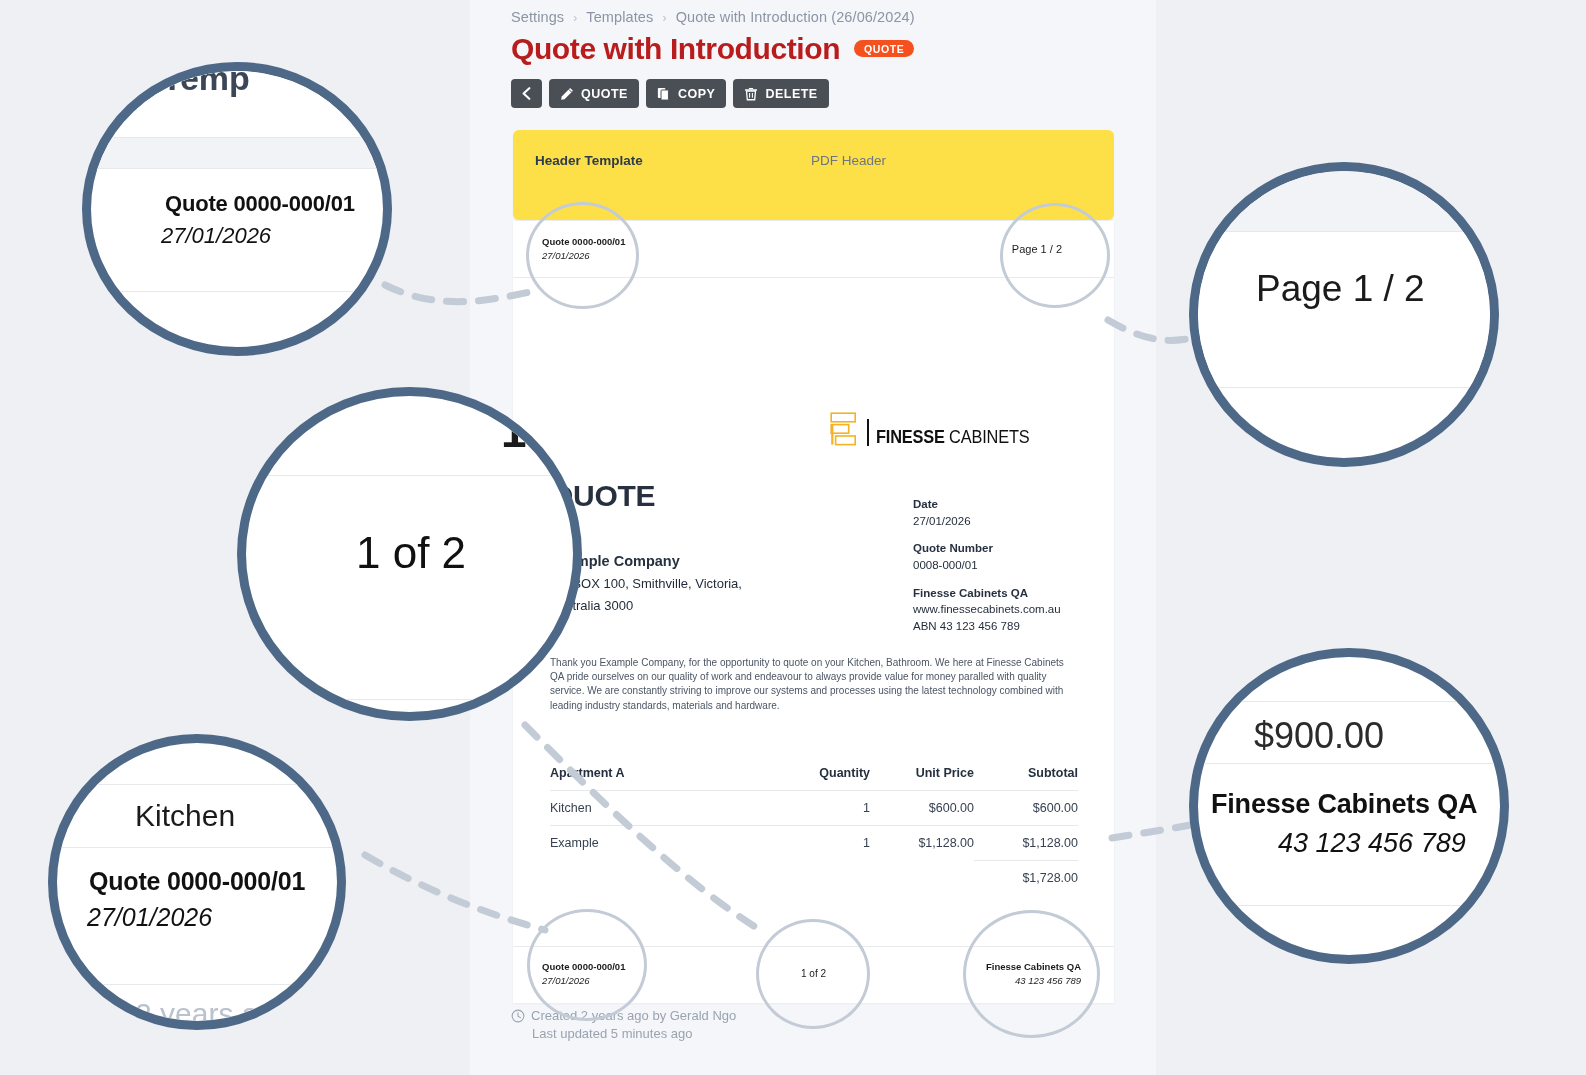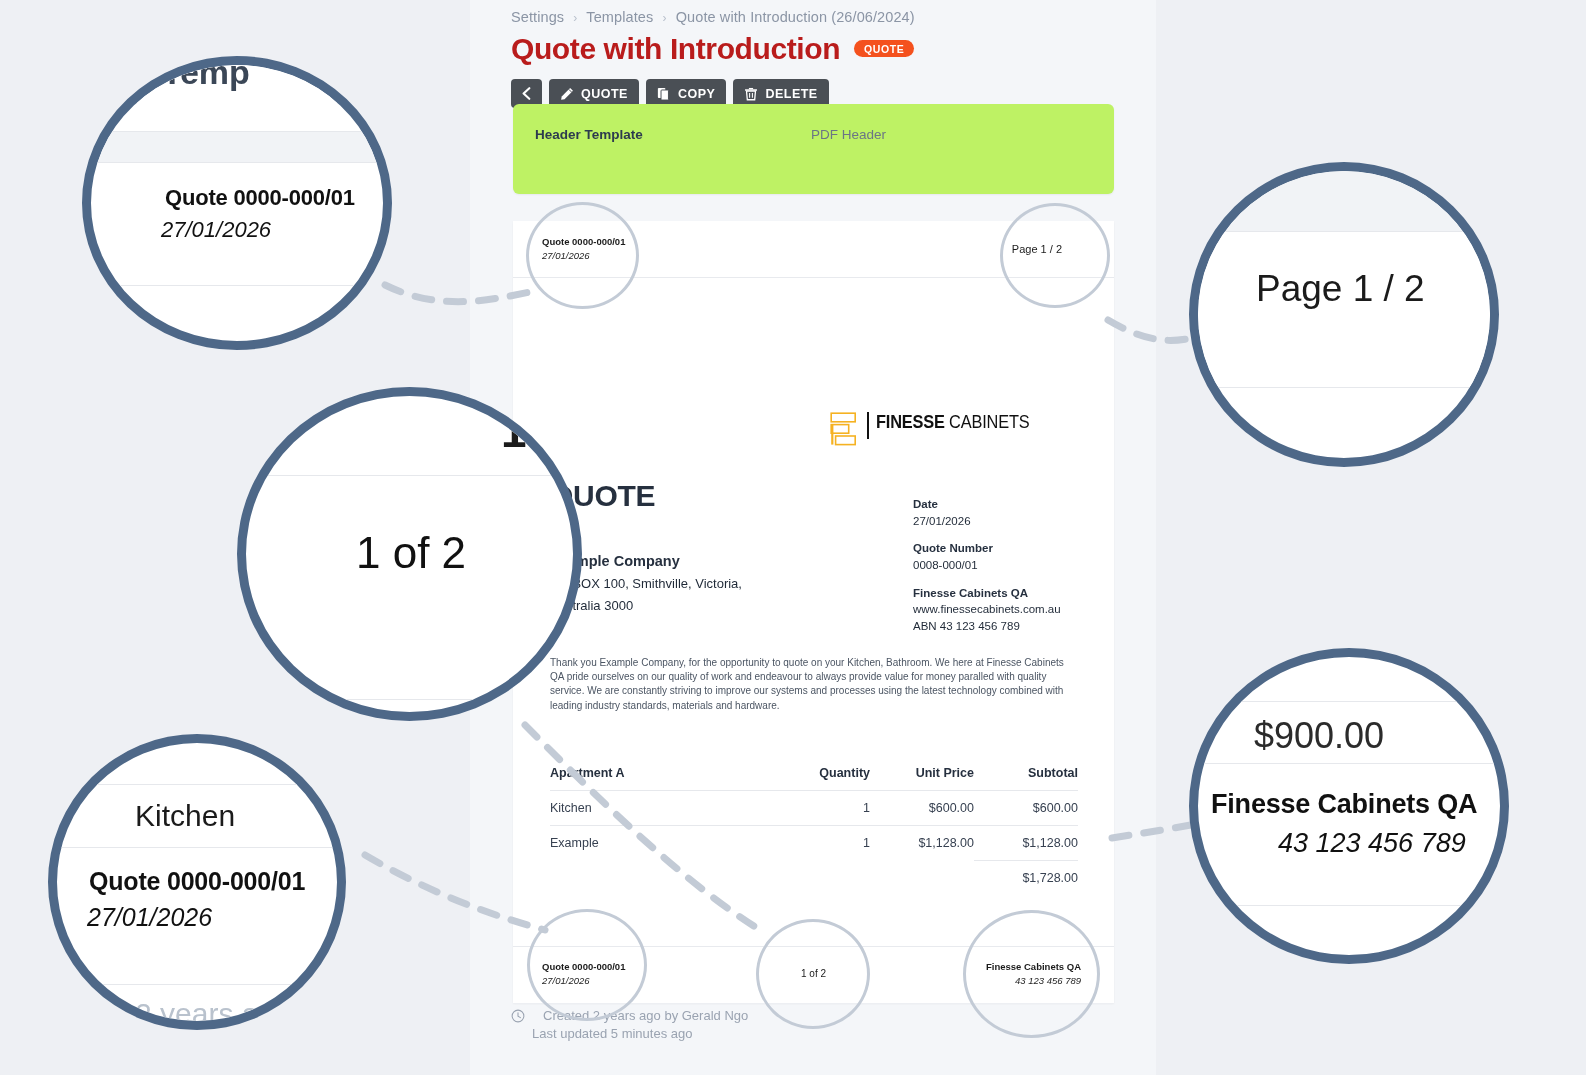--- a/index.html
+++ b/index.html
@@ -47,23 +47,23 @@
     background: #4a4f55; color: #fff; border: none; border-radius: 4px;
     height: 29px; padding: 0 11px; font-size: 12.5px; font-weight: 700;
     letter-spacing: .5px; display: inline-flex; align-items: center; gap: 7px;
     font-family: "Liberation Sans", sans-serif; cursor: pointer;
   }
   .btn.icon-only { padding: 0 10px; }
   .btn svg { display: block; }
 
   
   .tmpl-card {
-    position: absolute; left: 43px; top: 104px;
+    position: absolute; left: 43px; top: 130px;
     width: 601px; height: 90px;
-    background: #bef264; border-radius: 6px;
+    background: #fde047; border-radius: 6px;
     box-shadow: 0 1px 2px rgba(30,40,60,.06);
   }
   .tmpl-row {
     position: absolute; left: 22px; right: 22px;
     display: flex; font-size: 13.5px;
   }
   .tmpl-row.r1 { top: 23px; }
   .tmpl-row.r2 { top: 53px; }
   .tmpl-label { width: 276px; font-weight: 700; color: #2d3b4e; }
   .tmpl-value { color: #6b7585; }
@@ -87,21 +87,21 @@
   .pdf-hdr .left i { font-style: italic; }
   .pdf-hdr .right {
     position: absolute; right: 52px; top: 22px;
     font-size: 11px; color: #1b1b1b;
   }
 
   .pdf-body { position: relative; height: 668px; background: #fff; }
 
   .logo-blk {
     position: absolute; right: 60px; top: 134px;
-    display: flex; align-items: flex-start; gap: 7px;
+    display: flex; align-items: flex-end; gap: 7px;
   }
   .logo-mark { width: 30px; height: 34px; }
   .logo-bar { width: 2px; height: 27px; background: #111; }
   .logo-text { font-size: 19px; font-weight: 700; color: #111;
     letter-spacing: -.2px; line-height: 1; white-space: nowrap;
     transform: scaleX(.86); transform-origin: left center; }
   .logo-text .thin { font-weight: 400; }
 
   .quote-h {
     position: absolute; left: 37px; top: 201px;
@@ -164,21 +164,21 @@
     position: absolute; right: 33px; top: 13px; text-align: right;
     font-size: 9.5px; line-height: 1.45; color: #1b1b1b;
   }
   .pdf-ftr .f-right b { font-weight: 700; }
   .pdf-ftr .f-right i { font-style: italic; }
 
   .created {
     position: absolute; left: 41px; top: 1007px;
     font-size: 13px; color: #9aa3b1; line-height: 1.42;
   }
-  .created .line1 { display: flex; align-items: center; gap: 18px; }
+  .created .line1 { display: flex; align-items: center; gap: 6px; }
   .created .line2 { padding-left: 21px; }
 
   
   .overlay { position: absolute; inset: 0; pointer-events: none; }
 
   .src-ring {
     position: absolute; border-radius: 50%;
     border: 3px solid #c3cbd6;
   }
   .zoom-bub {
@@ -373,21 +373,21 @@
       <path d="M365 855 C 430 893, 490 915, 545 930" fill="none" stroke="#c3cbd6" stroke-width="7" stroke-linecap="round" stroke-dasharray="17 15"></path>
       <path d="M1112 838 C 1150 832, 1175 828, 1196 824" fill="none" stroke="#c3cbd6" stroke-width="7" stroke-linecap="round" stroke-dasharray="17 15"></path>
     </svg>
 
     <div class="src-ring" style="left:526px; top:202px; width:113px; height:107px;"></div>
     <div class="src-ring" style="left:1000px; top:203px; width:110px; height:105px;"></div>
     <div class="src-ring" style="left:527px; top:909px; width:120px; height:112px;"></div>
     <div class="src-ring" style="left:756px; top:919px; width:114px; height:110px;"></div>
     <div class="src-ring" style="left:963px; top:910px; width:137px; height:128px;"></div>
 
-    <div class="zoom-bub" style="left:82px; top:56px; width:310px; height:294px;">
+    <div class="zoom-bub" style="left:82px; top:62px; width:310px; height:294px;">
       <div class="zoom-inner">
         <div class="z-band" style="left:0; top:-10px; width:100%; height:48px; background:#fff;"></div>
         <div class="z-rule" style="left:0; top:66px; width:100%;"></div>
         <div class="z-band" style="left:0; top:67px; width:100%; height:30px; background:#f1f3f6;"></div>
         <div class="z-rule" style="left:0; top:97px; width:100%;"></div>
         <div class="z-rule" style="left:0; top:220px; width:100%;"></div>
         <div class="z-text" style="left:48px; top:-12px; font-size:34px; font-weight:700; color:#3b4757;">r Temp</div>
         <div class="z-text" style="left:74px; top:120px; font-size:22px; font-weight:700; letter-spacing:-.2px;">Quote 0000-000/01</div>
         <div class="z-text" style="left:70px; top:152px; font-size:22px; font-style:italic;">27/01/2026</div>
       </div>

